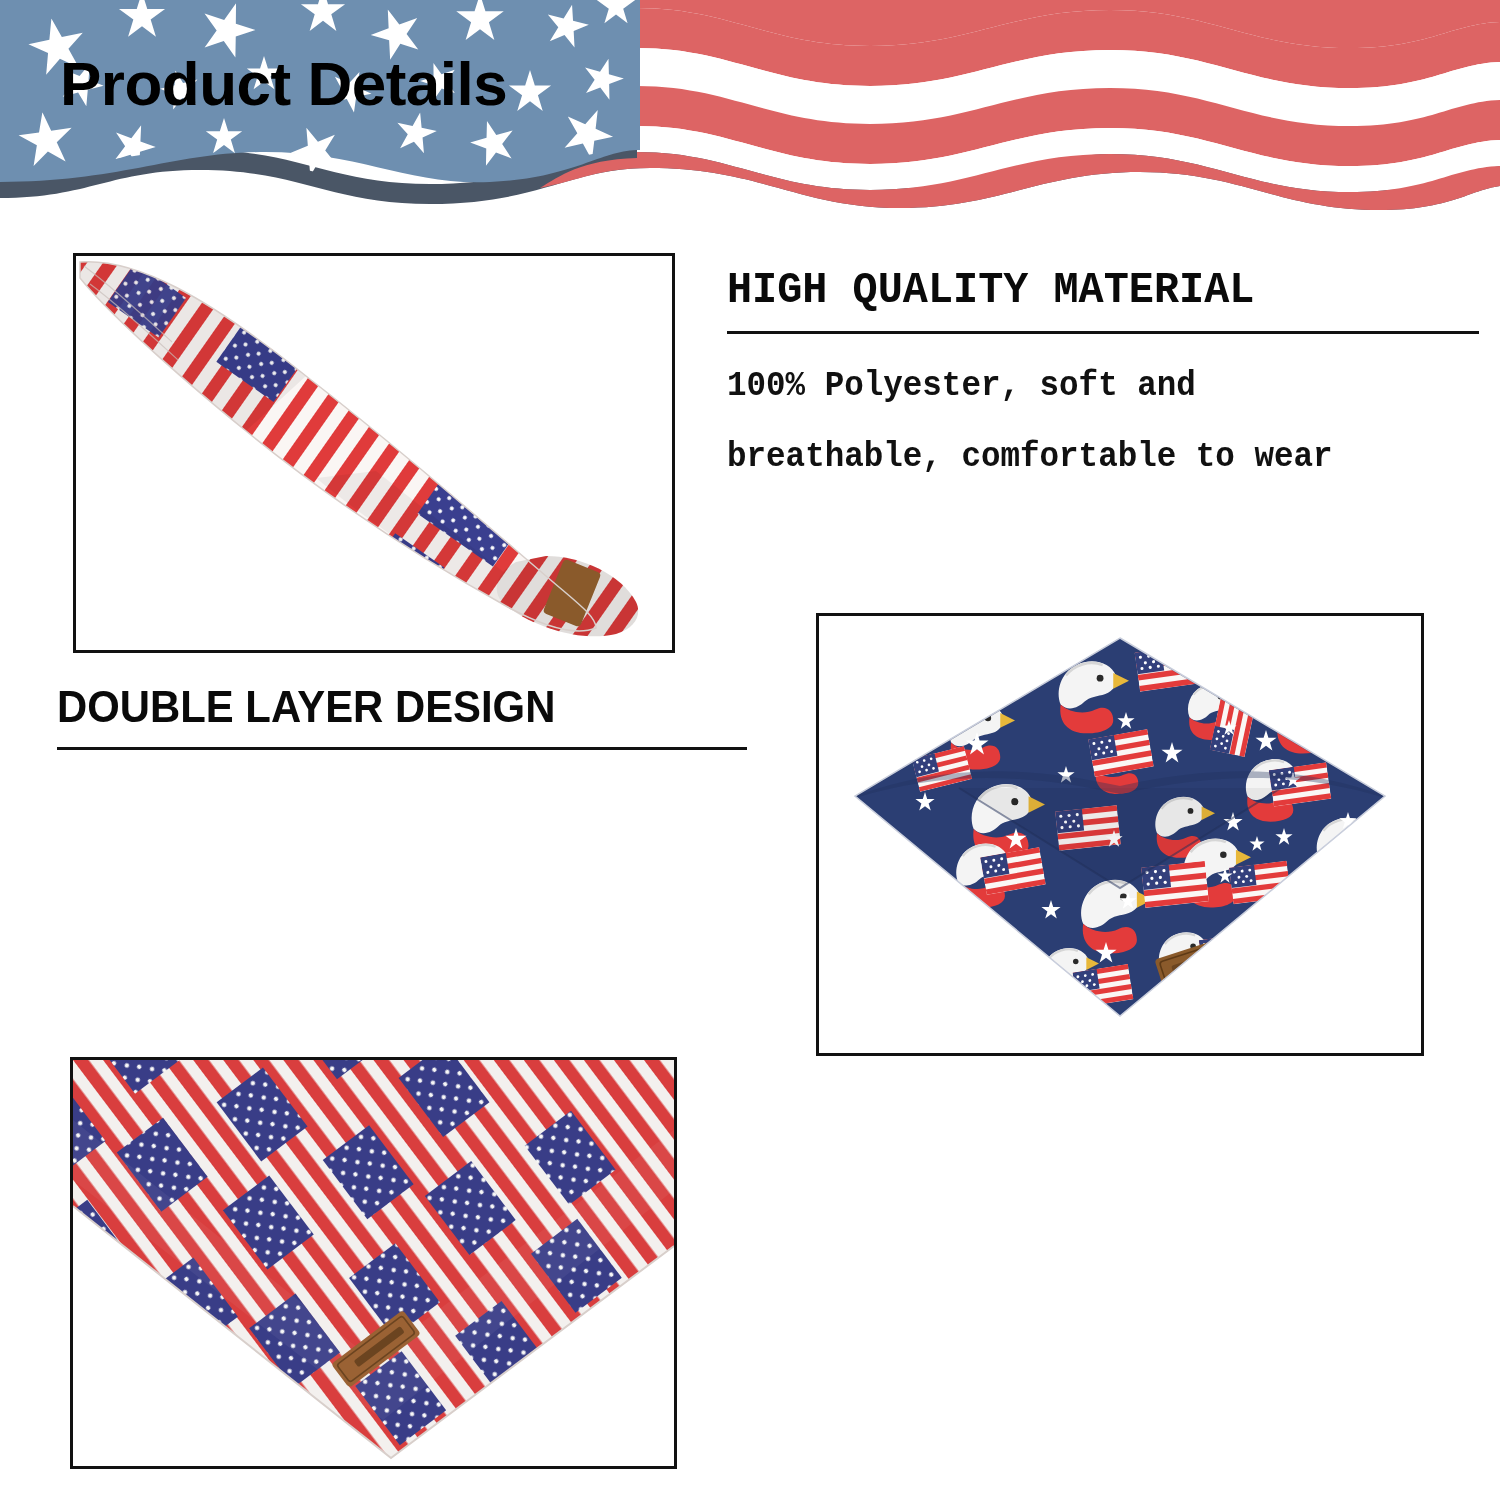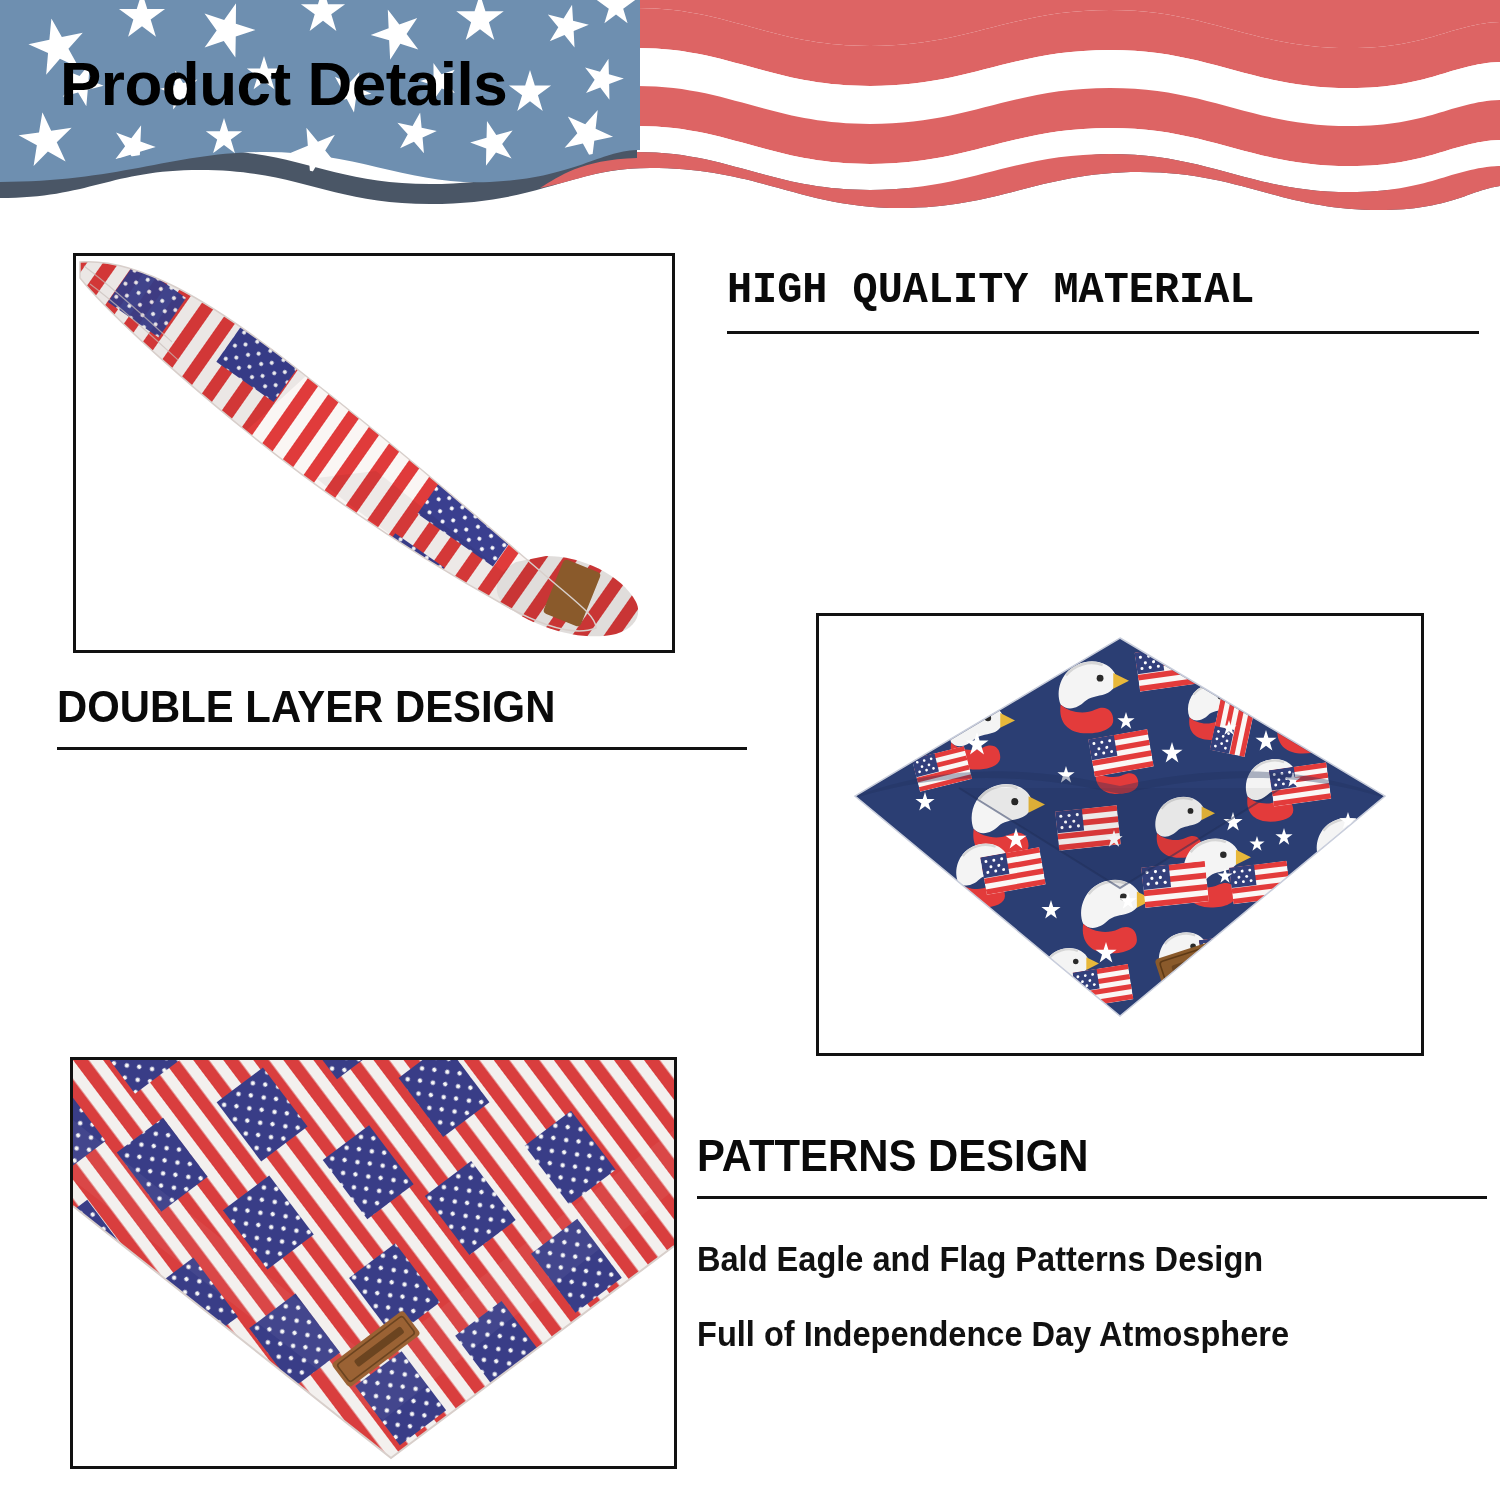--- a/index.html
+++ b/index.html
@@ -391,29 +391,25 @@
         <rect x="278" y="287" width="58" height="8" rx="2" fill="#6B4420"></rect>
       </g>
 
       <path d="M0,146 L318,398 L601,186" fill="none" stroke="#D8CFCB" stroke-width="2"></path>
     </svg>
   </div>
 
   <div class="block" id="block-material">
     <div class="heading">HIGH QUALITY MATERIAL</div>
     <div class="rule"></div>
+    <div class="lines">
+      <div class="line">100% Polyester, soft and</div>
+      <div class="line">breathable, comfortable to wear</div>
+    </div>
   </div>
 
   <div class="block" id="block-double">
     <div class="heading">DOUBLE LAYER DESIGN</div>
     <div class="rule"></div>
   </div>
 
-  <div class="block" id="block-patterns">
-    <div class="heading">PATTERNS DESIGN</div>
-    <div class="rule"></div>
-    <div class="lines">
-      <div class="line">Bald Eagle and Flag Patterns Design</div>
-      <div class="line">Full of Independence Day Atmosphere</div>
-    </div>
-  </div>
 
 </div>
 
 </body></html>

